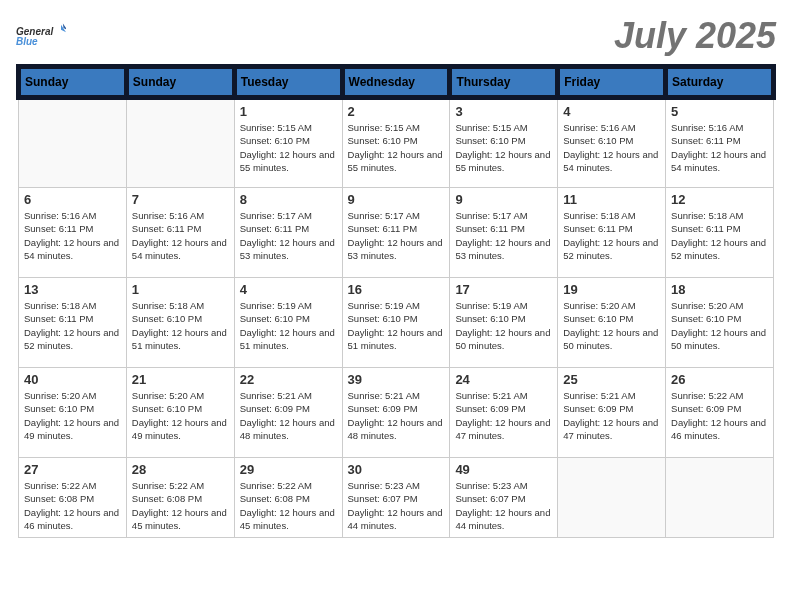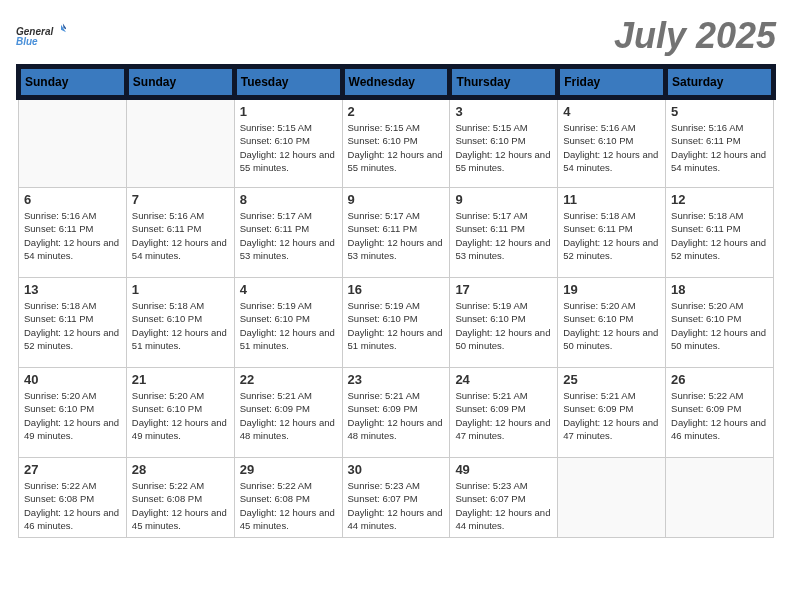--- a/index.html
+++ b/index.html
@@ -242,21 +242,21 @@
 Sunset: 6:10 PM
 Daylight: 12 hours and 49 minutes.</div>
         </td>
         <td>
           <span class="day-number">22</span>
           <div class="day-info">Sunrise: 5:21 AM
 Sunset: 6:09 PM
 Daylight: 12 hours and 48 minutes.</div>
         </td>
         <td>
-          <span class="day-number">23</span>
+          <span class="day-number">39</span>
           <div class="day-info">Sunrise: 5:21 AM
 Sunset: 6:09 PM
 Daylight: 12 hours and 48 minutes.</div>
         </td>
         <td>
           <span class="day-number">24</span>
           <div class="day-info">Sunrise: 5:21 AM
 Sunset: 6:09 PM
 Daylight: 12 hours and 47 minutes.</div>
         </td>

